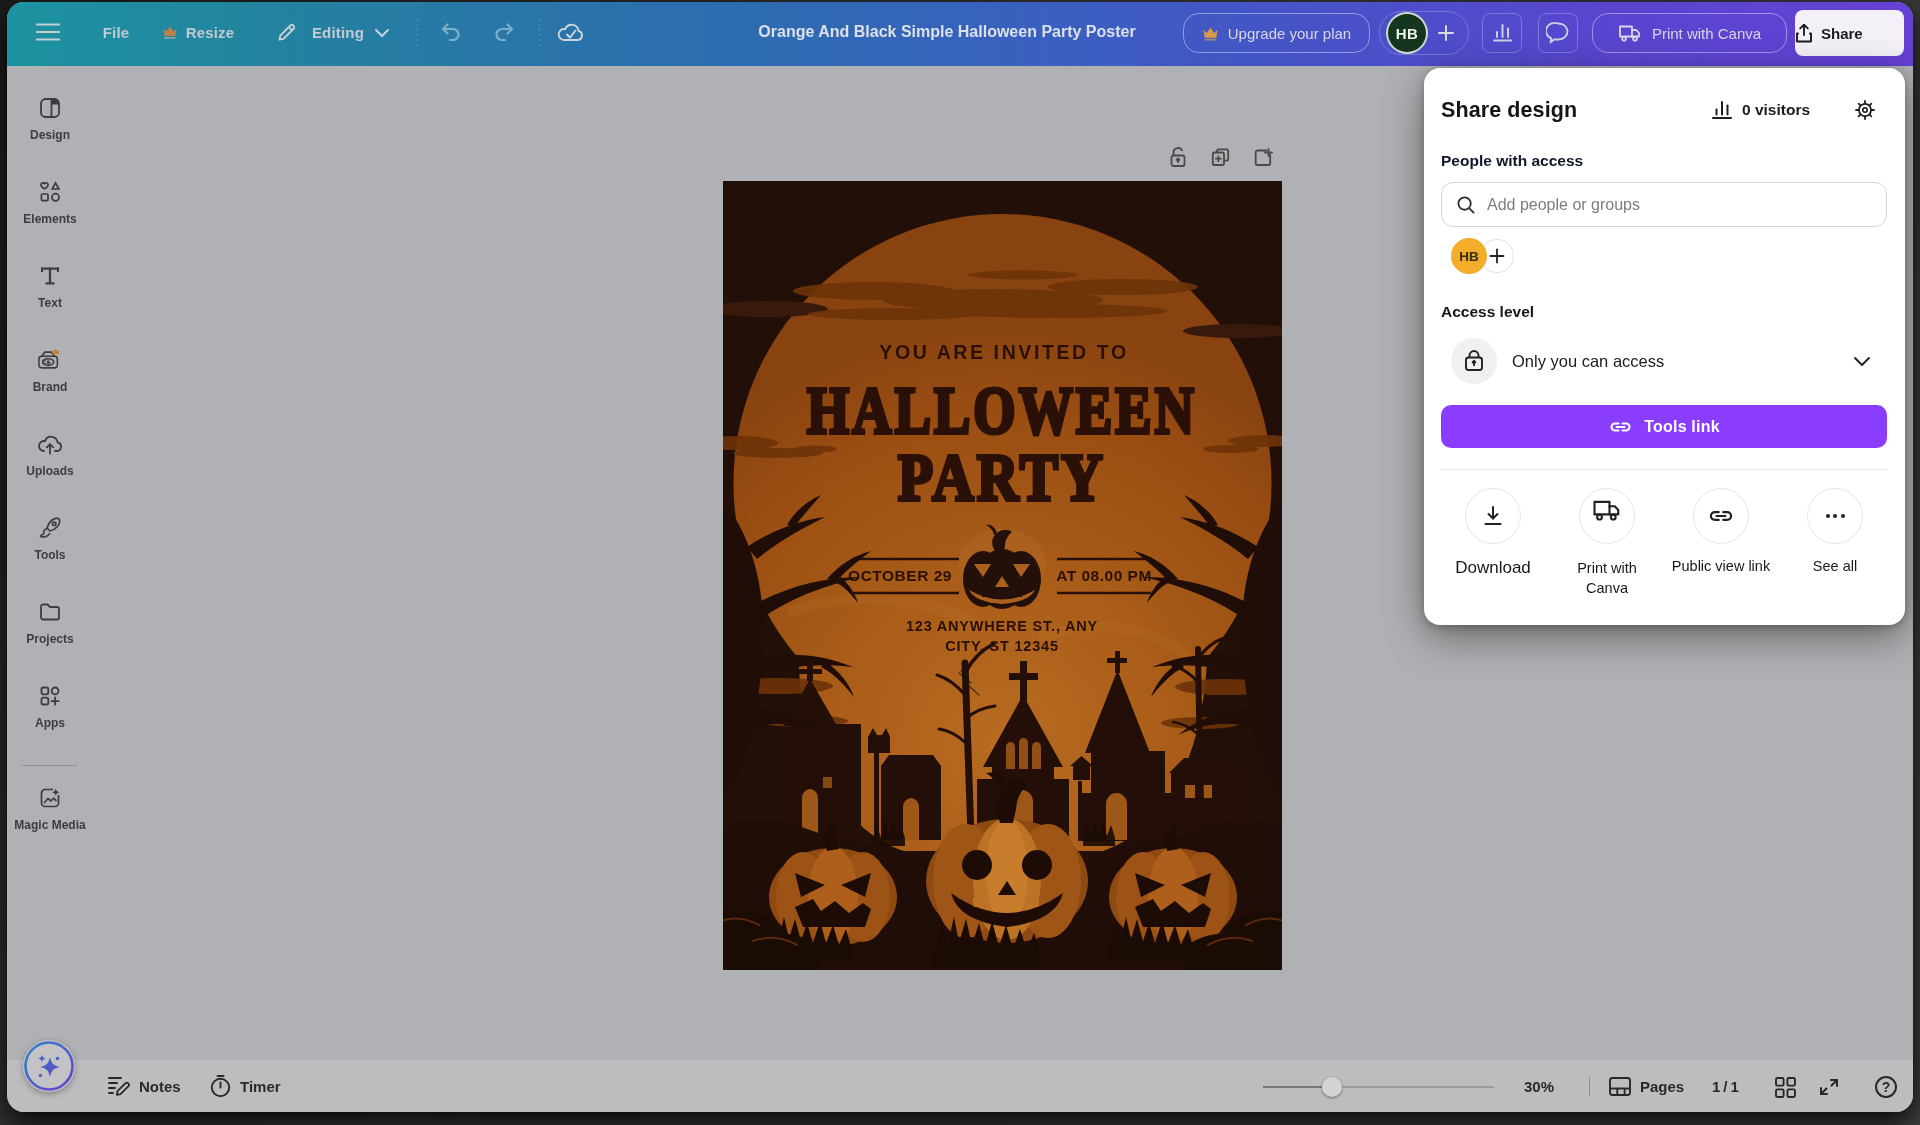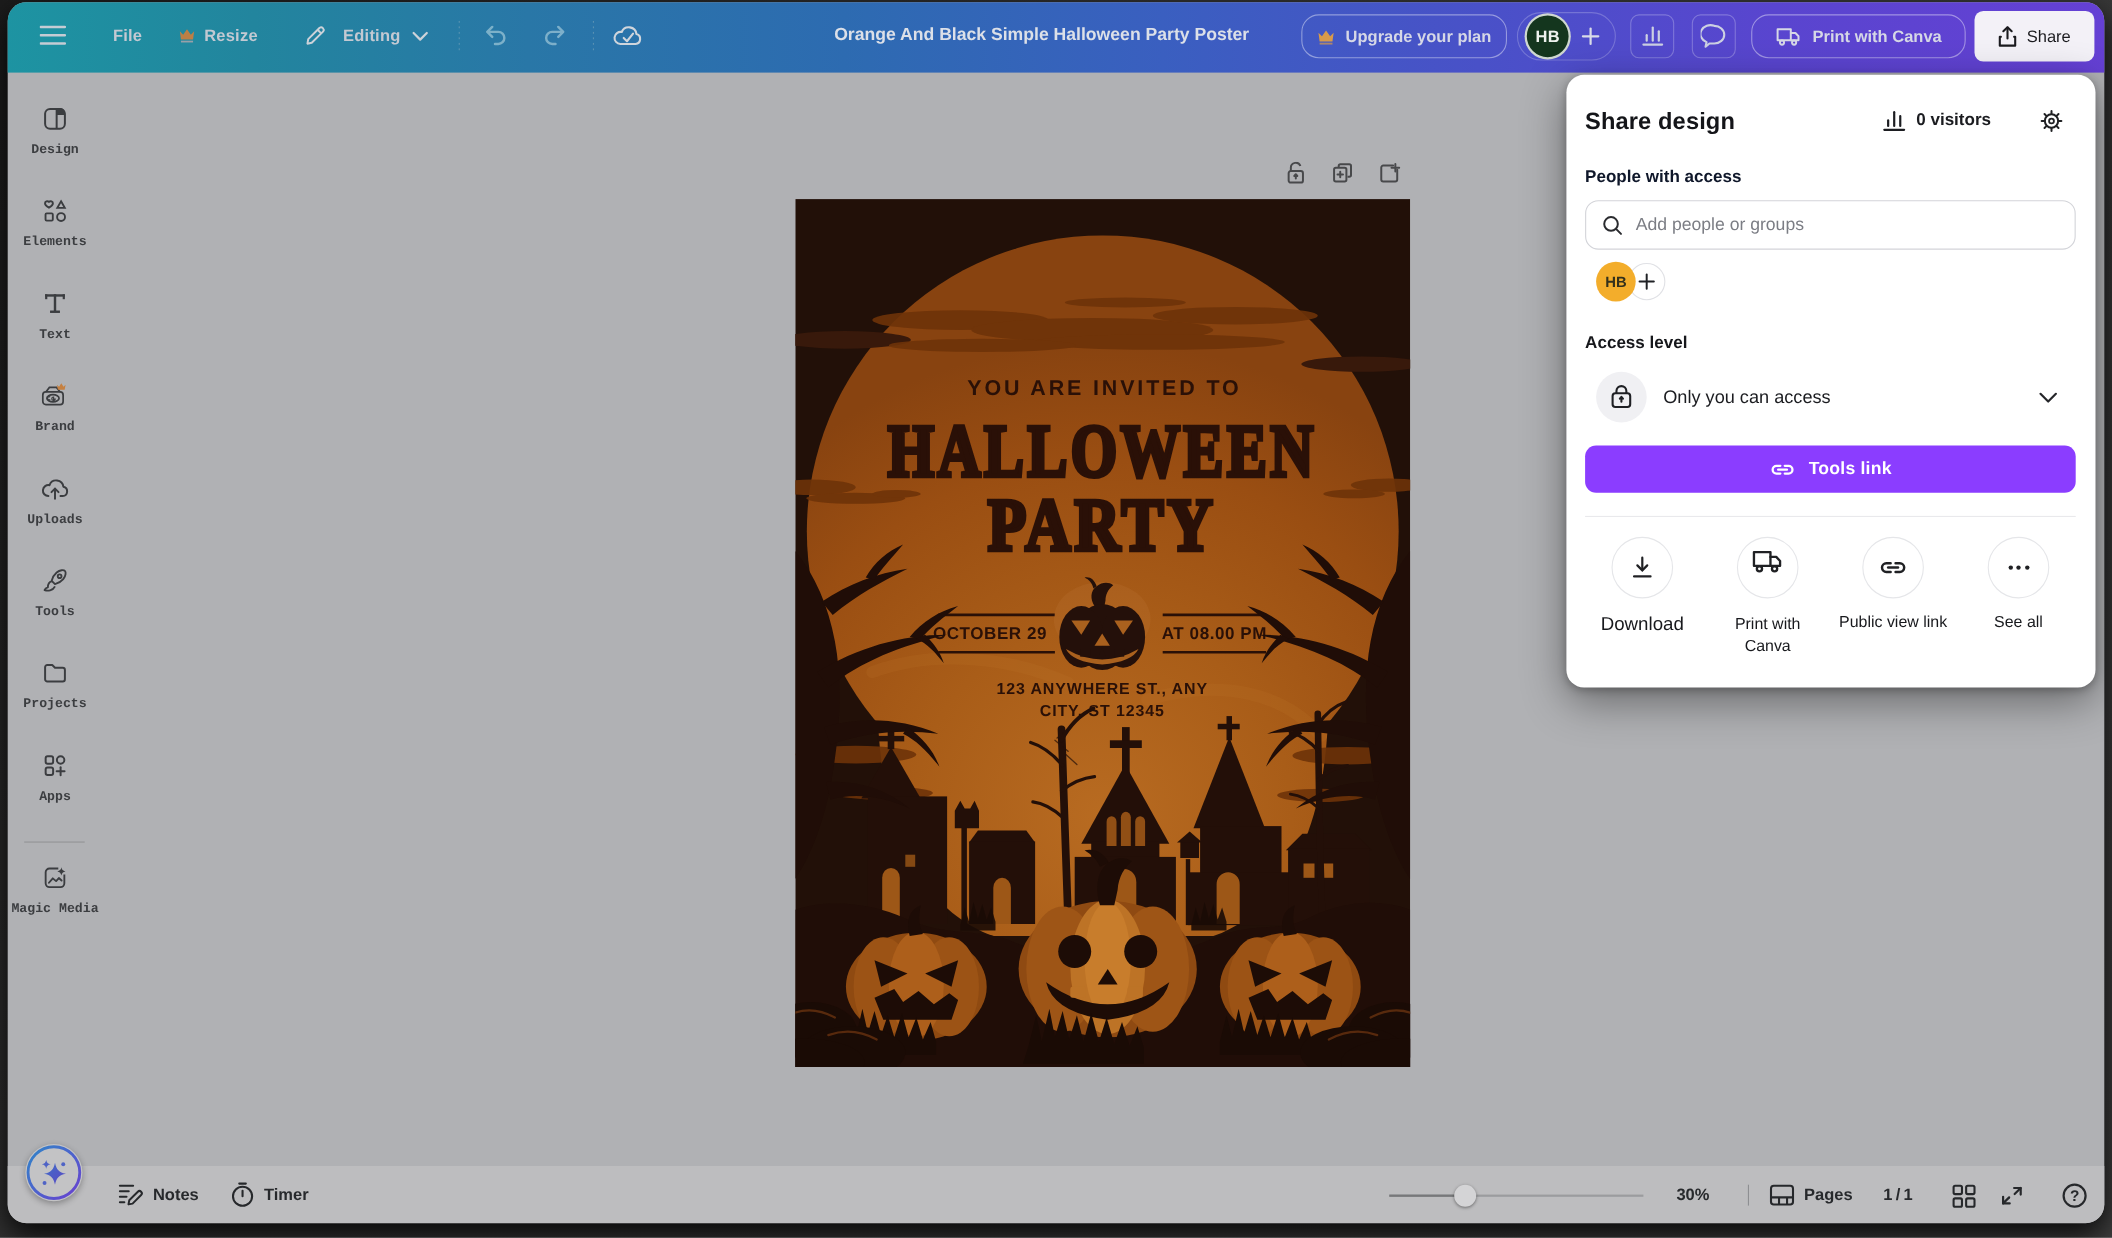--- a/index.html
+++ b/index.html
@@ -10,26 +10,26 @@
      box-shadow:0 10px 28px rgba(0,0,0,.9); }
   .inner { position:absolute; left:-7px; top:-2px; width:1920px; height:1125px; }
   
   .topbar { position:absolute; left:0; top:0; width:1920px; height:66px;
      background:linear-gradient(90deg,#1d94a2 0%, #22859e 12%, #2977a7 25%, #2d6bb1 40%, #3a5fc0 55%, #4951c8 70%, #5945cf 84%, #6540d4 100%); }
   .tb { position:absolute; display:flex; align-items:center; justify-content:center; color:#c3c9d2; }
   .tb-txt { font-size:15px; font-weight:600; letter-spacing:.2px; }
   .dotline { position:absolute; top:19px; width:1px; height:28px;
      background-image:linear-gradient(to bottom,#7fa8bc 0 2px, transparent 2px 5px); background-size:1px 5px; opacity:.55; }
   .pillbtn { position:absolute; top:13px; height:40px; border:1px solid rgba(255,255,255,.42); border-radius:16px;
-     display:flex; align-items:center; justify-content:center; color:#d6d8e6; font-size:15px; font-weight:700; }
+     display:flex; align-items:center; justify-content:center; color:#d6d8e6; font-size:15px; font-weight:400; }
   .sharebtn { position:absolute; left:1795px; top:10px; width:109px; height:46px; background:#f3f1f7; border-radius:8px;
-     display:flex; align-items:center; justify-content:center; gap:8px; color:#1b1b1f; font-size:15px; font-weight:400; z-index:60; }
+     display:flex; align-items:center; justify-content:flex-start; gap:8px; color:#1b1b1f; font-size:15px; font-weight:700; z-index:60; }
   
   .sidebar { position:absolute; left:0; top:66px; width:100px; height:994px; }
-  .sb-item { position:absolute; left:0; width:100px; text-align:center; color:#3f4144;font-family:Liberation Mono, monospace; }
+  .sb-item { position:absolute; left:0; width:100px; text-align:center; color:#3f4144; }
   .sb-item .lbl { font-size:12px; font-weight:600; margin-top:4px; color:#3b3d40; }
   .sb-ic { display:inline-block; height:24px; }
   
   .poster { position:absolute; left:723px; top:181px; width:559px; height:789px; }
   .pagetools { position:absolute; top:147px; left:1168px; display:flex; gap:22px; color:#48494b; }
   .addpage { position:absolute; left:723px; top:1001px; width:559px; height:39px; background:#b9babc; border:1px solid #a0a1a4;
      border-radius:8px; color:#2e3135; }
   
   .bottombar { position:absolute; left:0; top:1060px; width:1920px; height:52px; background:#bdbdbf; }
   .bb { position:absolute; display:flex; align-items:center; color:#27292c; }

